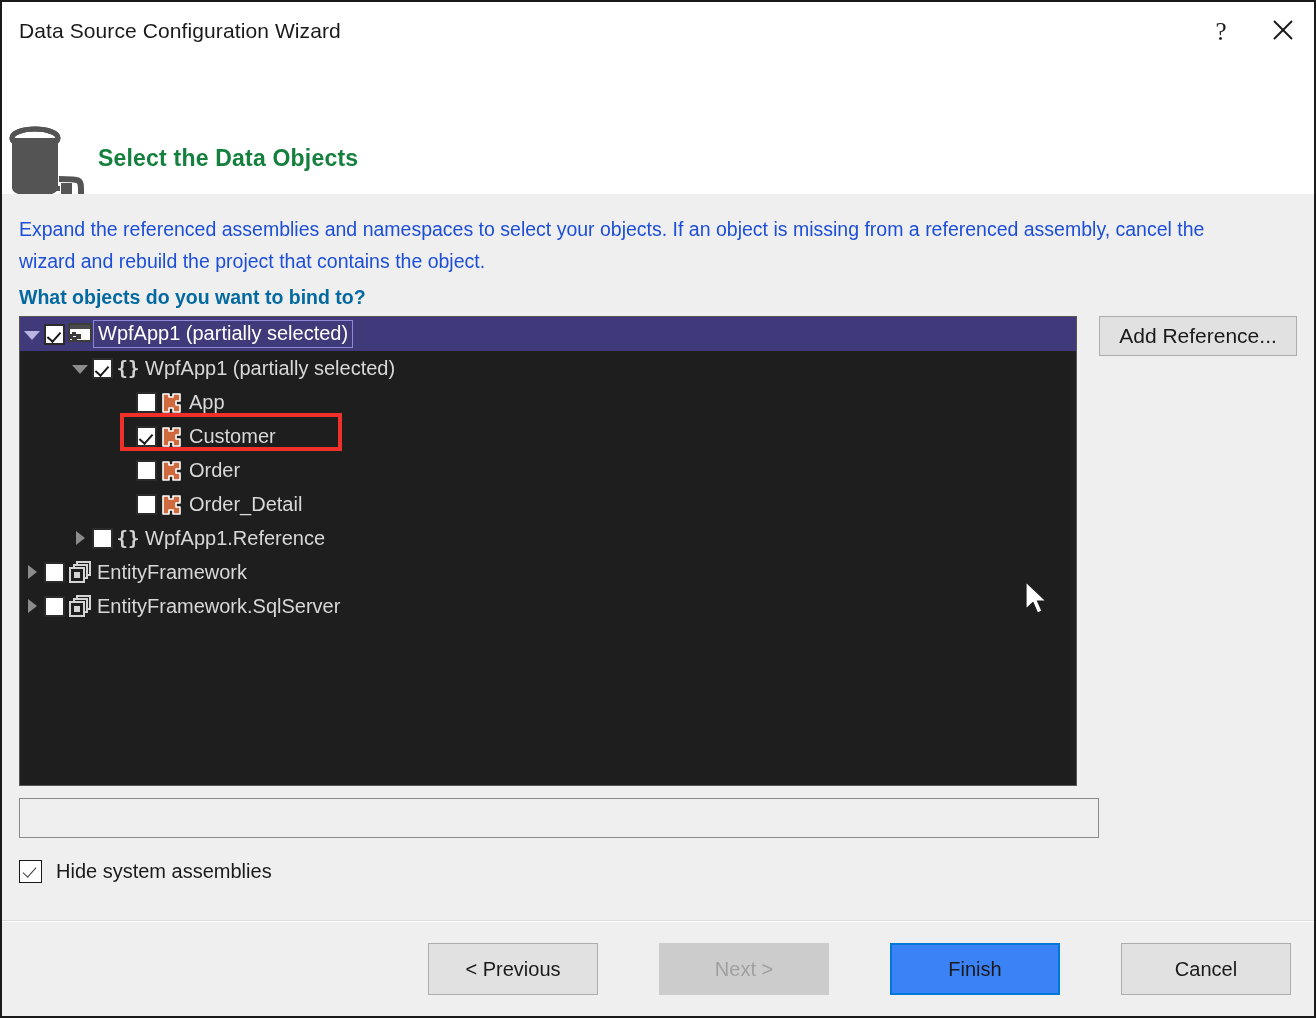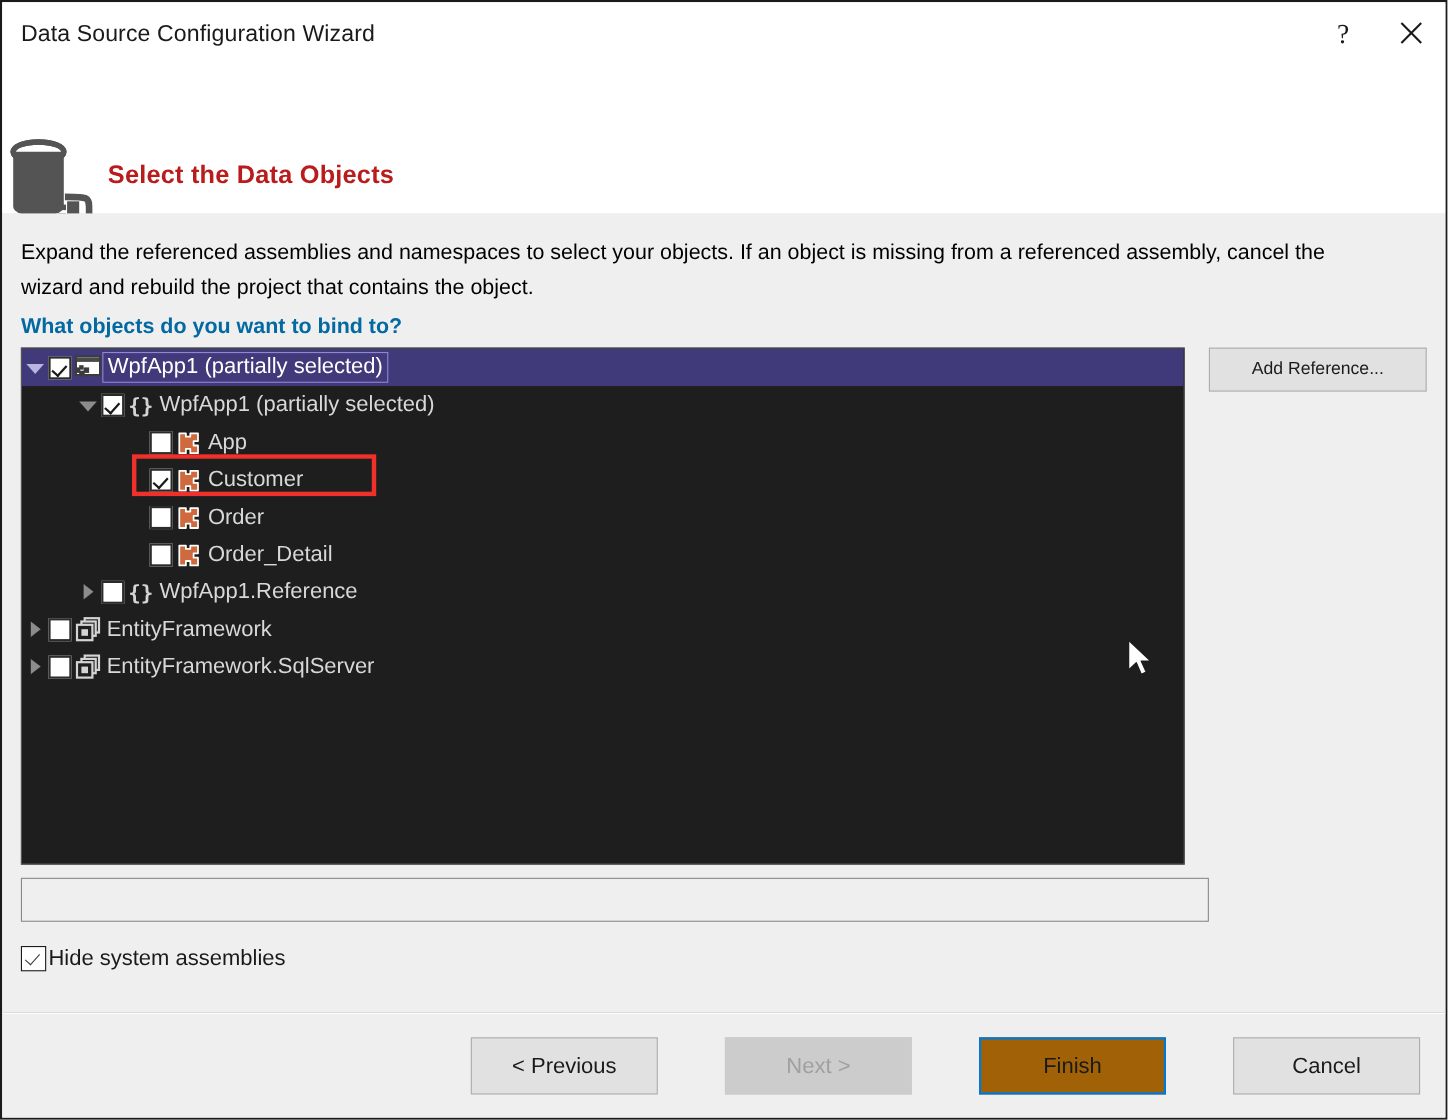--- a/index.html
+++ b/index.html
@@ -78,36 +78,36 @@
   .header-icon {
     width: 96px;
     display: flex;
     justify-content: center;
     padding-top: 58px;
     box-sizing: border-box;
   }
   .header-heading {
     font-size: 23px;
     font-weight: bold;
-    color: #b91c1c;
+    color: #15803d;
     padding-top: 77px;
     letter-spacing: 0.2px;
   }
 
   
   .body {
     flex: 1 1 auto;
     background: #efefef;
     padding: 0 17px;
     box-sizing: border-box;
     position: relative;
   }
   .desc {
     font-size: 19.5px;
-    color: #000000;
+    color: #1d4ed8;
     line-height: 1.62;
     padding-top: 20px;
     max-width: 1245px;
   }
   .question {
     font-size: 19.5px;
     font-weight: bold;
     color: #0369a1;
     padding-top: 9px;
     padding-bottom: 7px;
@@ -240,41 +240,41 @@
     pointer-events: none;
   }
 
   
   .addref {
     width: 198px;
     height: 40px;
     background: #e1e1e1;
     border: 1px solid #adadad;
     color: #1a1a1a;
-    font-size: 16px;
+    font-size: 21px;
     font-family: "Liberation Sans", sans-serif;
     cursor: default;
     box-sizing: border-box;
   }
 
   
   .descbox {
     width: 1080px;
     height: 40px;
     background: #efefef;
     border: 1px solid #8a8a8a;
     box-sizing: border-box;
     margin-top: 12px;
   }
 
   
   .hide-row {
     display: flex;
     align-items: center;
-    gap: 2px;
+    gap: 14px;
     margin-top: 22px;
   }
   .cb-light {
     width: 23px;
     height: 23px;
     background: #ffffff;
     border: 1.5px solid #1a1a1a;
     box-sizing: border-box;
     position: relative;
     flex: 0 0 auto;
@@ -325,21 +325,21 @@
     box-sizing: border-box;
     margin-left: 47px;
   }
   .btn.disabled {
     background: #cccccc;
     border-color: #cccccc;
     color: #a0a0a0;
   }
   .btn.default {
     border: 2px solid #0078d7;
-    background: #a16207;
+    background: #3b82f6;
   }
 </style>
 </head>
 <body>
 
 <div class="dialog">
 
   <div class="titlebar">
     <div class="title-text">Data Source Configuration Wizard</div>
     <div class="titlebar-controls">

